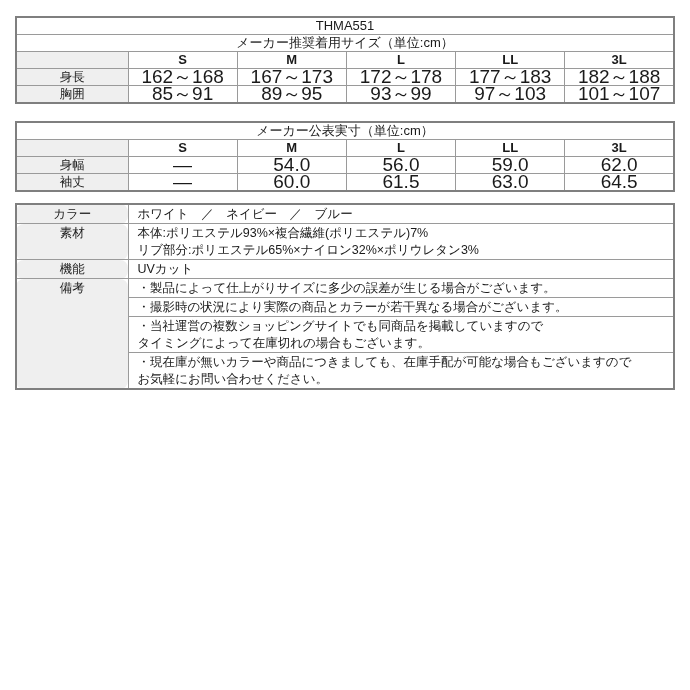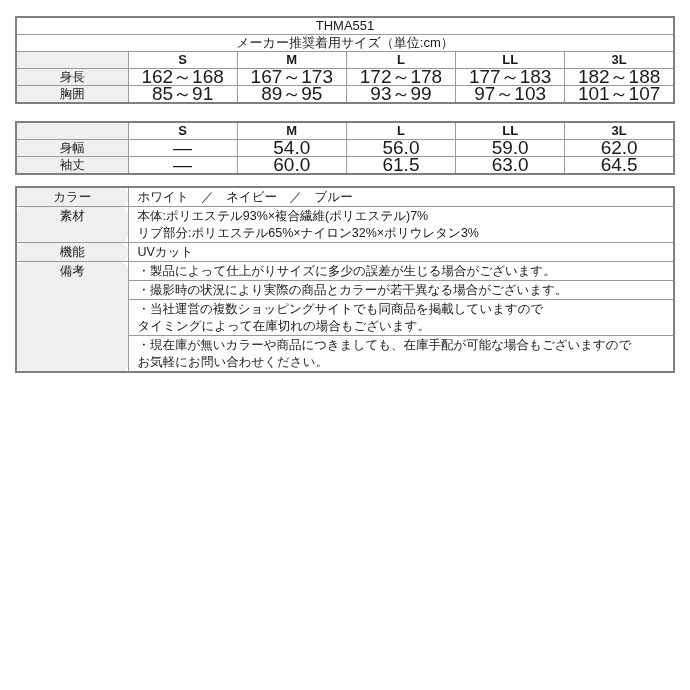--- a/index.html
+++ b/index.html
@@ -118,20 +118,23 @@
   <table class="size">
     <colgroup>
         <col class="c-label">
         <col>
         <col>
         <col>
         <col>
         <col>
       </colgroup>
     <tbody>
+        <tr>
+      <td class="t-title" colspan="6">メーカー公表実寸（単位:cm）</td>
+    </tr>
     <tr>
       <td class="corner"></td>
       <th class="colhead">S</th>
       <th class="colhead">M</th>
       <th class="colhead">L</th>
       <th class="colhead">LL</th>
       <th class="colhead">3L</th>
     </tr>
     <tr>
       <th class="rowlabel">身幅</th>

